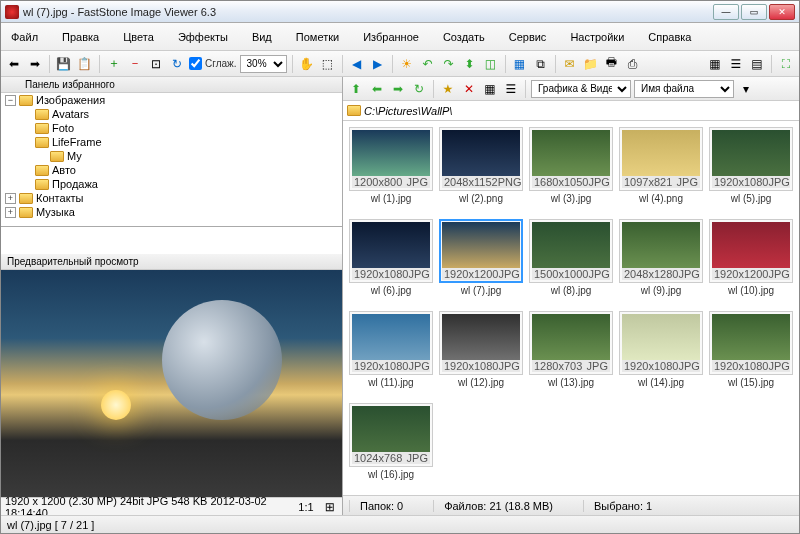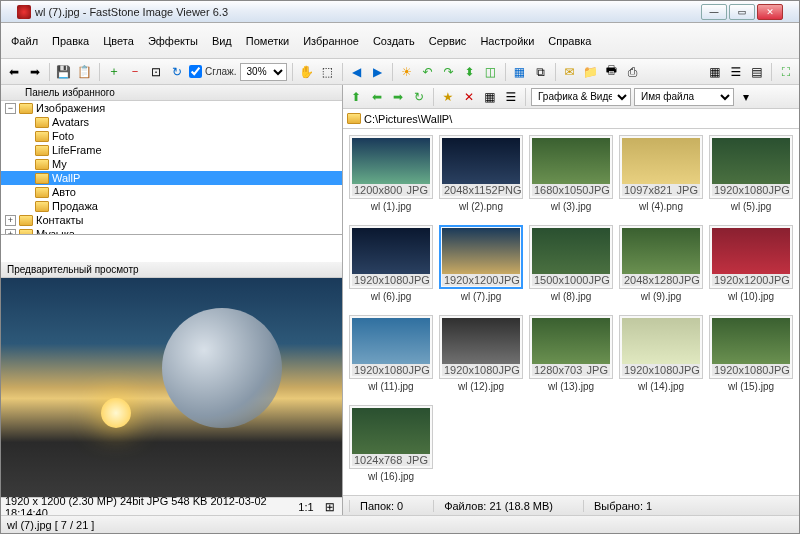--- a/index.html
+++ b/index.html
@@ -1,23 +1,23 @@
 <!DOCTYPE html>
 <html><head>
 <meta charset="utf-8">
 <style>
 * { margin: 0; padding: 0; box-sizing: border-box; font-family: Tahoma, sans-serif; font-size: 11px; }
 body { width: 800px; height: 534px; overflow: hidden; background: #f0f0f0; border: 1px solid #888; display: flex; flex-direction: column; }
-.titlebar { height: 22px; background: linear-gradient(#fdfdfe,#e8eef7 45%,#d6e2f0); display: flex; align-items: center; padding: 0 16px; border-bottom: 1px solid #aaa; }
+.titlebar { height: 22px; background: linear-gradient(#fdfdfe,#e8eef7 45%,#d6e2f0); display: flex; align-items: center; padding: 0 4px; border-bottom: 1px solid #aaa; }
 .titlebar .icon { width: 14px; height: 14px; background: radial-gradient(circle,#e33,#811); border-radius: 2px; margin-right: 4px; }
 .titlebar .title { flex: 1; color: #222; }
 .winbtns { display: flex; gap: 2px; }
 .winbtn { width: 26px; height: 16px; border: 1px solid #8aa; border-radius: 2px; background: linear-gradient(#fefefe,#dbe6f4); display: flex; align-items: center; justify-content: center; font-size: 9px; cursor: pointer; }
 .winbtn.close { background: linear-gradient(#f3a0a0,#d34); color: #fff; border-color: #a33; }
-.menubar { height: 36px; background: linear-gradient(#fafafa,#eee); display: flex; align-items: center; padding: 4px 4px; gap: 2px; border-bottom: 1px solid #ccc; }
+.menubar { height: 28px; background: linear-gradient(#fafafa,#eee); display: flex; align-items: center; padding: 4px 4px; gap: 12px; border-bottom: 1px solid #ccc; }
 .menuitem { padding: 2px 6px; cursor: pointer; }
 .toolbar { height: 26px; background: linear-gradient(#fbfbfb,#e9e9e9); display: flex; align-items: center; padding: 0 4px; gap: 3px; border-bottom: 1px solid #ccc; }
 .tbtn { width: 18px; height: 18px; display: flex; align-items: center; justify-content: center; cursor: pointer; border: 1px solid transparent; border-radius: 2px; font-size: 12px; }
 .tsep { width: 1px; height: 18px; background: #ccc; margin: 0 2px; }
 .tlabel { font-size: 10px; color: #333; }
 .tcombo { height: 18px; border: 1px solid #aaa; background: #fff; font-size: 10px; padding: 0 2px; }
 .content { flex: 1; display: flex; overflow: hidden; }
 .leftpane { width: 410px; display: flex; flex-direction: column; border-right: 1px solid #aaa; background: #fff; }
 .tree-area { flex: 0 0 150px; overflow: auto; background: #fff; border-bottom: 1px solid #aaa; }
 .tree-hdr { background: linear-gradient(#f4f4f4,#e4e4e4); padding: 2px 24px; border-bottom: 1px solid #ccc; font-size: 10px; }
@@ -25,21 +25,21 @@
 .tree-node.selected { background: #3399ff; color: #fff; }
 .toggle { width: 11px; height: 11px; border: 1px solid #999; display: flex; align-items: center; justify-content: center; font-size: 9px; margin-right: 3px; background: #fff; color: #444; }
 .folder-icon { width: 14px; height: 11px; background: linear-gradient(#ffe27a,#e8b23a); border: 1px solid #c89020; border-radius: 1px; margin-right: 3px; }
 .preview-hdr { background: linear-gradient(#f4f4f4,#e4e4e4); padding: 2px 6px; border-bottom: 1px solid #ccc; font-size: 10px; margin-top: 27px; }
 .preview { flex: 1; background: linear-gradient(180deg,#1a3a5a 0%,#2d5878 30%,#c9a962 50%,#e8c878 55%,#2a2a2a 75%,#3a3a3a 100%); position: relative; overflow: hidden; }
 .preview .moon { position: absolute; right: 60px; top: 30px; width: 120px; height: 120px; border-radius: 50%; background: radial-gradient(circle at 35% 35%,#d8e0e8,#8898a8 60%,rgba(60,80,100,0.3)); }
 .preview .sun { position: absolute; left: 100px; top: 120px; width: 30px; height: 30px; border-radius: 50%; background: radial-gradient(#fff8d0,#ffcc44); box-shadow: 0 0 30px #ffcc44; }
 .preview-status { height: 18px; background: #f4f4f4; border-top: 1px solid #ccc; display: flex; align-items: center; padding: 0 4px; font-size: 10px; gap: 8px; }
 .rightpane { flex: 1; display: flex; flex-direction: column; background: #fff; }
 .rtoolbar { height: 24px; background: linear-gradient(#fbfbfb,#e9e9e9); display: flex; align-items: center; padding: 0 4px; gap: 3px; border-bottom: 1px solid #ccc; }
-.pathbar { height: 20px; background: #fff; display: flex; align-items: center; padding: 0 4px; border-bottom: 1px solid #ccc; font-size: 10px; }
+.pathbar { height: 20px; background: #fff; display: flex; align-items: center; padding: 0 4px; border-bottom: 1px solid #ccc; font-size: 10px; font-style: italic; }
 .thumbs { flex: 1; overflow: auto; padding: 6px; display: grid; grid-template-columns: repeat(5,1fr); gap: 6px; background: #fff; }
 .thumb { display: flex; flex-direction: column; align-items: center; }
 .thumb-frame { width: 84px; height: 64px; border: 1px solid #ccc; background: #f8f8f8; padding: 2px; display: flex; flex-direction: column; }
 .thumb.selected .thumb-frame { border: 2px solid #3399ff; padding: 1px; }
 .thumb-img { flex: 1; background: #888; }
 .thumb-info { height: 12px; background: #e8e8e8; display: flex; justify-content: space-between; padding: 0 2px; font-size: 8px; color: #555; align-items: center; }
 .thumb-name { font-size: 10px; color: #333; margin-top: 2px; text-align: right; max-width: 84px; overflow: hidden; text-overflow: ellipsis; white-space: nowrap; }
 .statusbar { height: 20px; background: linear-gradient(#f4f4f4,#e4e4e4); border-top: 1px solid #ccc; display: flex; align-items: center; padding: 4px 6px; font-size: 10px; gap: 20px; }
 .statusbar .cell { border-left: 1px solid #ccc; padding: 0 10px; }
 .preview-status .spacer, .statusbar .spacer { flex: 1; }
@@ -132,29 +132,24 @@
           <div class="tree-node" style="padding-left: 20px;">
             <span style="width: 14px; display: inline-block;"></span>
             <span class="folder-icon"></span>
             <span>Foto</span>
           </div>
           <div class="tree-node" style="padding-left: 20px;">
             <span style="width: 14px; display: inline-block;"></span>
             <span class="folder-icon"></span>
             <span>LifeFrame</span>
           </div>
-          <div class="tree-node" style="padding-left: 20px;">
+          <div class="tree-node" style="padding-left: 35px;">
             <span style="width: 14px; display: inline-block;"></span>
             <span class="folder-icon"></span>
             <span>My</span>
-          </div>
-          <div class="tree-node selected" style="padding-left: 20px;">
-            <span style="width: 14px; display: inline-block;"></span>
-            <span class="folder-icon"></span>
-            <span>WallP</span>
           </div>
           <div class="tree-node" style="padding-left: 20px;">
             <span style="width: 14px; display: inline-block;"></span>
             <span class="folder-icon"></span>
             <span>Авто</span>
           </div>
           <div class="tree-node" style="padding-left: 20px;">
             <span style="width: 14px; display: inline-block;"></span>
             <span class="folder-icon"></span>
             <span>Продажа</span>

